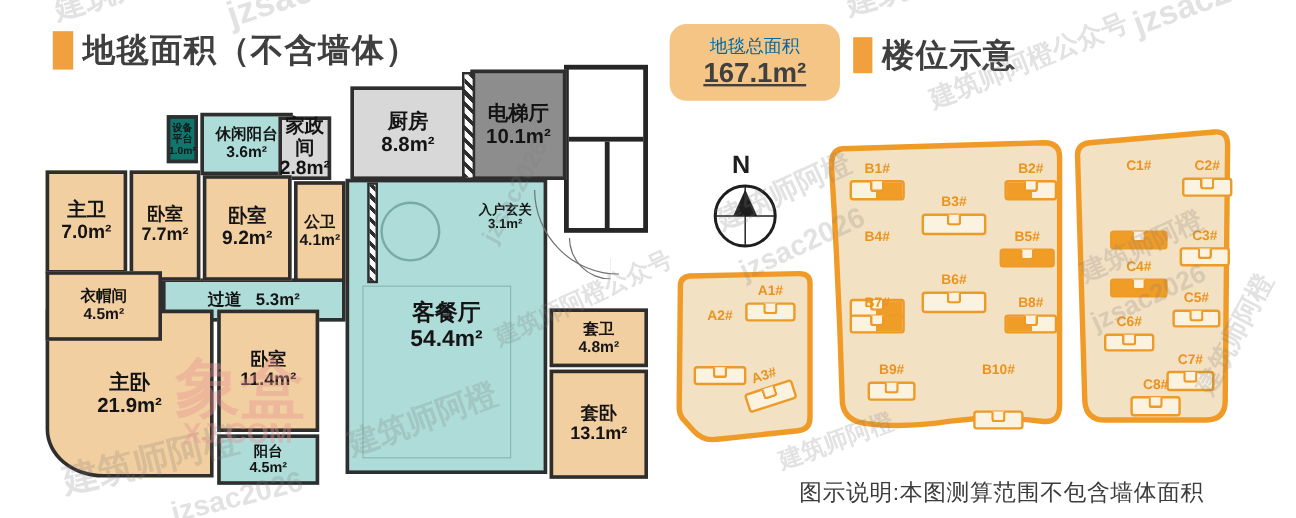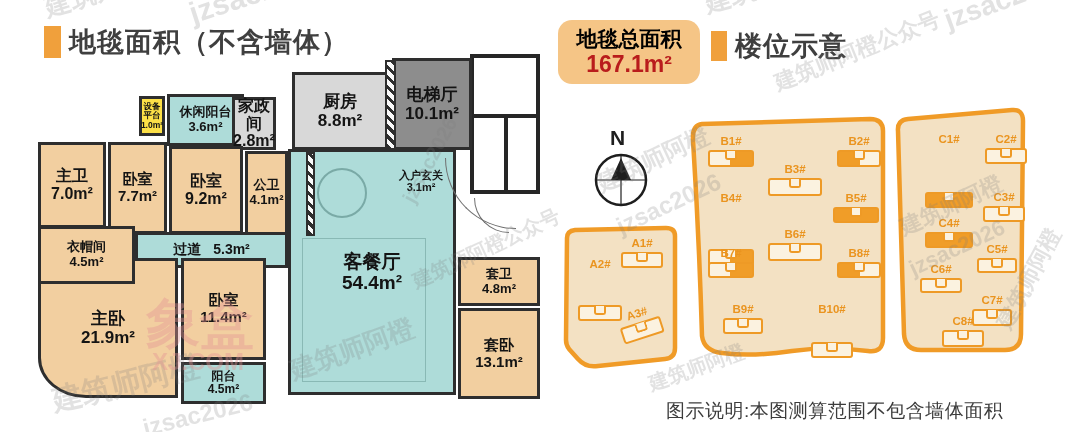--- a/index.html
+++ b/index.html
@@ -6,29 +6,29 @@
   .stage{position:relative;width:1080px;height:432px;background:#ffffff;overflow:hidden;
          font-family:"Liberation Sans","DejaVu Sans",sans-serif;}
   
   .hdr{position:absolute;display:flex;align-items:center;gap:8px;z-index:20;}
   .bullet{width:17px;height:32px;background:#f0a03c;}
   .hdr-text{font-size:27px;font-weight:800;color:#3f3f3f;letter-spacing:1px;white-space:nowrap;}
   
   .badge{position:absolute;left:558px;top:20px;width:142px;height:64px;background:#f5c586;
          border-radius:14px;display:flex;flex-direction:column;align-items:center;justify-content:center;
          z-index:20;line-height:1.15;}
-  .badge .b1{font-size:21px;font-weight:700;color:#000000;}
-  .badge .b2{font-size:23px;font-weight:800;color:#b91c1c;}
+  .badge .b1{font-size:15px;font-weight:400;color:#0369a1;}
+  .badge .b2{font-size:23px;font-weight:800;color:#404040;text-decoration:underline;}
   
   .room{position:absolute;border:3px solid #2e2e2e;box-sizing:border-box;display:flex;
         flex-direction:column;align-items:center;justify-content:center;text-align:center;
         font-weight:bold;color:#141414;line-height:1.12;z-index:5;}
   .room.row{flex-direction:row;gap:12px;}
   .teal{background:#aedcd9}.tan{background:#f2cfa0}.gray{background:#d8d8d8}
-  .graylt{background:#fde047}.dark{background:#8d8d8d}
+  .graylt{background:#0f766e}.dark{background:#8d8d8d}
   .nofill{background:transparent;border:none;z-index:8;}
   .bay{border-bottom-left-radius:48px 40px;}
   .shaftblock{position:absolute;left:470px;top:54px;width:70px;height:140px;background:#fff;
               border:4px solid #262626;box-sizing:border-box;z-index:4;}
   .shaft-h{position:absolute;left:0;top:56px;width:100%;height:4px;background:#262626;}
   .shaft-v{position:absolute;left:30px;top:60px;width:4px;bottom:0;background:#262626;}
   .hatch{position:absolute;background:repeating-linear-gradient(45deg,#2e2e2e 0 3px,#fafafa 3px 7px);
          border:2px solid #2e2e2e;box-sizing:border-box;z-index:6;}
   .arc{position:absolute;border-left:1.6px solid #6f6f6f;border-bottom:1.6px solid #6f6f6f;
        border-bottom-left-radius:100% 100%;z-index:6;}

